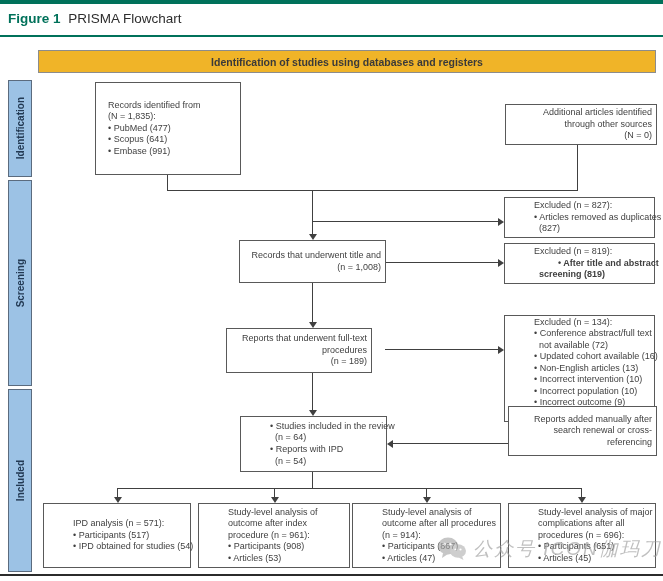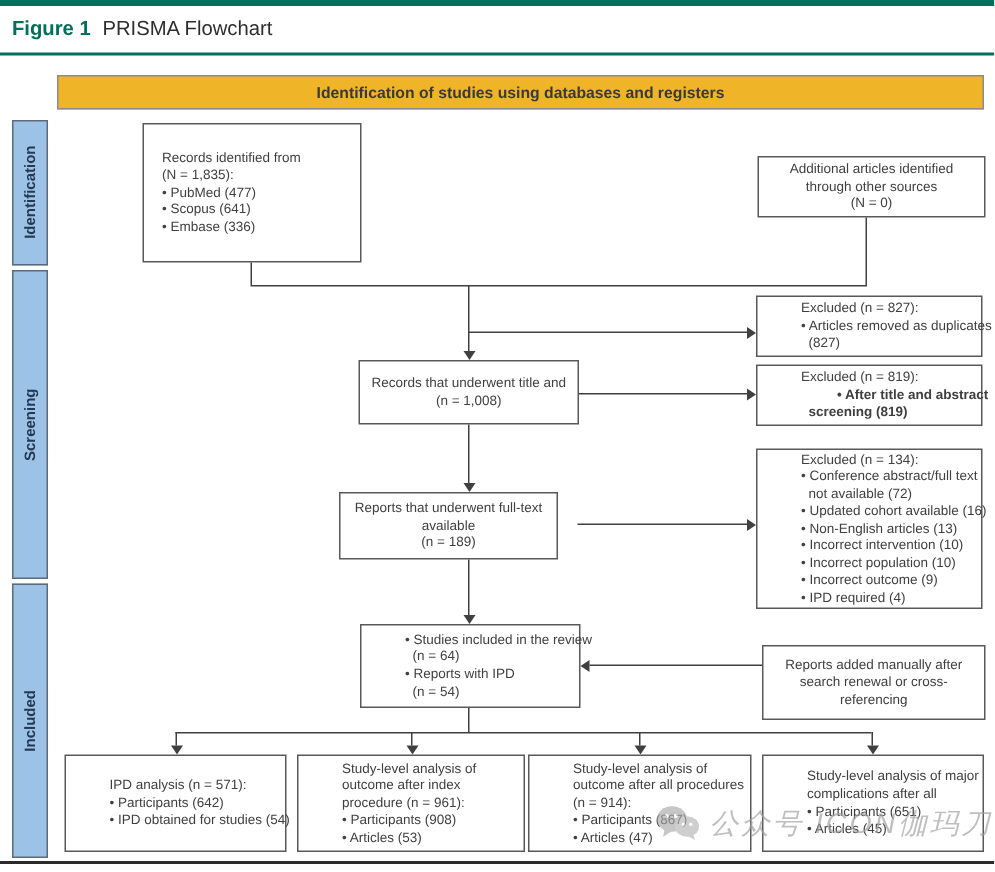--- a/index.html
+++ b/index.html
@@ -23,21 +23,21 @@
           font-size:10.5px;font-weight:700;color:#3a3a3a;}
 
   .stage{position:absolute;left:8px;width:22px;background:var(--sidebar_bg);border:1px solid #5b6b7e;
          display:flex;align-items:center;justify-content:center;}
   .stage span{writing-mode:vertical-rl;transform:rotate(180deg);font-size:10px;font-weight:600;color:#233a54;}
 
   .box{position:absolute;background:#fff;border:1px solid #595959;box-sizing:border-box;
        display:flex;flex-direction:column;justify-content:center;
        font-size:9px;line-height:1.28;color:#3f3f3f;padding:3px 4px;}
   .box div{white-space:pre;}
-  .ta-c{text-align:center;}
+  .ta-c{text-align:center;align-items:flex-end;}
   .ta-l{text-align:left;padding-left:29px;}
 
   .vline{position:absolute;width:1px;background:var(--line);}
   .hline{position:absolute;height:1px;background:var(--line);}
   .a-down::after{content:"";position:absolute;top:100%;left:50%;transform:translateX(-50%);
     border:4px solid transparent;border-top:6px solid var(--line);border-bottom:0;}
   .a-right::after{content:"";position:absolute;left:100%;top:50%;transform:translateY(-50%);
     border:4px solid transparent;border-left:6px solid var(--line);border-right:0;}
   .a-left::before{content:"";position:absolute;right:100%;top:50%;transform:translateY(-50%);
     border:4px solid transparent;border-right:6px solid var(--line);border-left:0;}
@@ -69,21 +69,21 @@
   </div>
   <div class="stage" style="top:389px;height:181px">
     <span>Included</span>
   </div>
 
   <div class="box ta-l" style="left:95px;top:82px;width:146px;height:93px;padding-left:12px">
       <div>Records identified from</div>
       <div>(N = 1,835):</div>
       <div>• PubMed (477)</div>
       <div>• Scopus (641)</div>
-      <div>• Embase (336)</div>
+      <div>• Embase (991)</div>
     </div>
 
   <div class="box ta-c" style="left:505px;top:104px;width:152px;height:41px">
       <div>Additional articles identified</div>
       <div>through other sources</div>
       <div>(N = 0)</div>
     </div>
 
   <div class="box ta-l" style="left:504px;top:197px;width:151px;height:41px">
       <div>Excluded (n = 827):</div>
@@ -95,54 +95,54 @@
       <div>Records that underwent title and</div>
       <div>(n = 1,008)</div>
     </div>
 
   <div class="box ta-l" style="left:504px;top:243px;width:151px;height:41px">
       <div>Excluded (n = 819):</div>
       <div style="font-weight: 700; margin-left: 24px;">• After title and abstract</div>
       <div style="font-weight: 700;">  screening (819)</div>
     </div>
 
-  <div class="box ta-l" style="left:504px;top:299px;width:151px;height:107px">
+  <div class="box ta-l" style="left:504px;top:315px;width:151px;height:107px">
       <div>Excluded (n = 134):</div>
       <div>• Conference abstract/full text</div>
       <div>  not available (72)</div>
       <div>• Updated cohort available (16)</div>
       <div>• Non-English articles (13)</div>
       <div>• Incorrect intervention (10)</div>
       <div>• Incorrect population (10)</div>
       <div>• Incorrect outcome (9)</div>
       <div>• IPD required (4)</div>
     </div>
 
   <div class="box ta-c" style="left:226px;top:328px;width:146px;height:45px">
       <div>Reports that underwent full-text</div>
-      <div>available</div>
+      <div>procedures</div>
       <div>(n = 189)</div>
     </div>
 
   <div class="box ta-l" style="left:240px;top:416px;width:147px;height:56px">
       <div>• Studies included in the review</div>
       <div>  (n = 64)</div>
       <div>• Reports with IPD</div>
       <div>  (n = 54)</div>
     </div>
 
-  <div class="box ta-c" style="left:508px;top:430px;width:149px;height:50px">
+  <div class="box ta-c" style="left:508px;top:406px;width:149px;height:50px">
       <div>Reports added manually after</div>
       <div>search renewal or cross-</div>
       <div>referencing</div>
     </div>
 
   <div class="box ta-l" style="left:43px;top:503px;width:148px;height:65px">
       <div>IPD analysis (n = 571):</div>
-      <div>• Participants (642)</div>
+      <div>• Participants (517)</div>
       <div>• IPD obtained for studies (54)</div>
     </div>
 
   <div class="box ta-l" style="left:198px;top:503px;width:152px;height:65px">
       <div>Study-level analysis of</div>
       <div>outcome after index</div>
       <div>procedure (n = 961):</div>
       <div>• Participants (908)</div>
       <div>• Articles (53)</div>
     </div>
@@ -151,20 +151,21 @@
       <div>Study-level analysis of</div>
       <div>outcome after all procedures</div>
       <div>(n = 914):</div>
       <div>• Participants (867)</div>
       <div>• Articles (47)</div>
     </div>
 
   <div class="box ta-l" style="left:508px;top:503px;width:148px;height:65px">
       <div>Study-level analysis of major</div>
       <div>complications after all</div>
+      <div>procedures (n = 696):</div>
       <div>• Participants (651)</div>
       <div>• Articles (45)</div>
     </div>
 
   <div class="vline" style="left:167px;top:175px;height:15px"></div>
   <div class="vline" style="left:577px;top:145px;height:45px"></div>
   <div class="hline" style="left:167px;top:190px;width:411px"></div>
   <div class="vline a-down" style="left:312px;top:190px;height:44px"></div>
   <div class="hline a-right" style="left:312px;top:221px;width:186px"></div>
   <div class="hline a-right" style="left:386px;top:262px;width:112px"></div>

